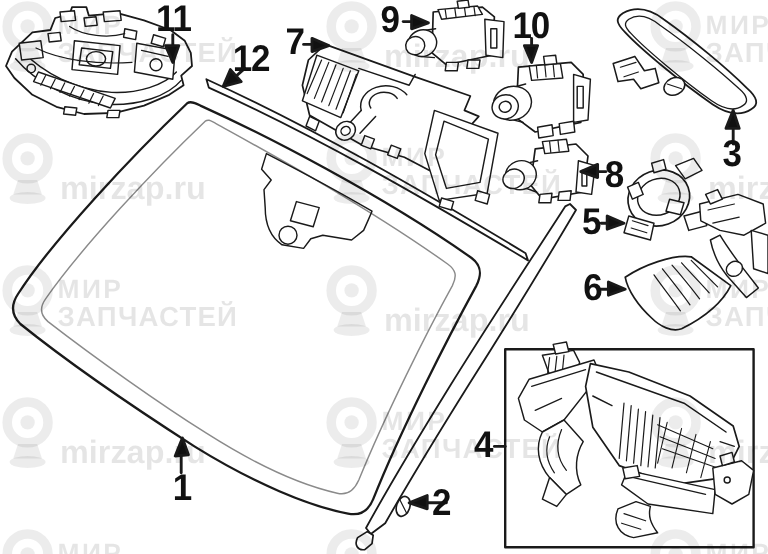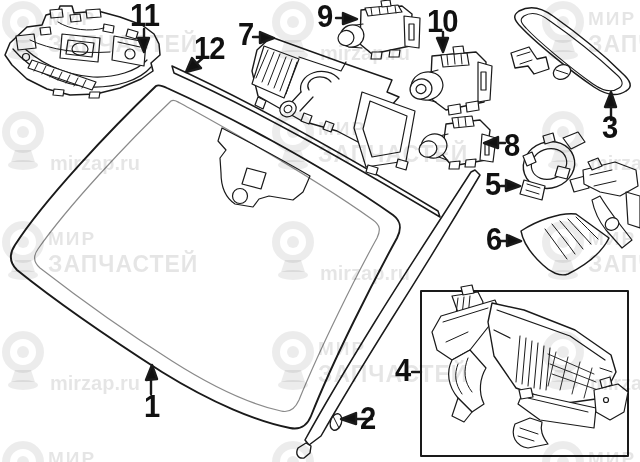--- a/index.html
+++ b/index.html
@@ -4,22 +4,22 @@
 <style>
   html,body{margin:0;padding:0;background:#fff;}
   #stage{
     position:relative;width:640px;height:462px;overflow:hidden;background:#fff;
     font-family:"Liberation Sans",sans-serif;
   }
   #art{position:absolute;left:0;top:0;z-index:1;}
   #watermark-layer{position:absolute;left:0;top:0;width:640px;height:462px;z-index:2;pointer-events:none;}
   .wm-tile{position:absolute;}
   .wm-logo{position:absolute;left:0;top:0;}
-  .wm-site{position:absolute;left:50px;top:42px;font-size:20px;font-weight:700;letter-spacing:0px;white-space:nowrap;}
-  .wm-brand1{position:absolute;left:48px;top:8px;font-size:19px;font-weight:700;letter-spacing:2px;white-space:nowrap;}
+  .wm-site{position:absolute;left:50px;top:32px;font-size:27px;font-weight:700;letter-spacing:0px;white-space:nowrap;}
+  .wm-brand1{position:absolute;left:48px;top:8px;font-size:22px;font-weight:700;letter-spacing:2px;white-space:nowrap;}
   .wm-brand2{position:absolute;left:48px;top:31px;font-size:23px;font-weight:700;letter-spacing:1px;white-space:nowrap;}
   #callout-layer{position:absolute;left:0;top:0;width:640px;height:462px;z-index:3;pointer-events:none;}
   .callout{
     position:absolute;font-weight:700;font-size:31px;line-height:1;color:#111;
     letter-spacing:-1px;transform:scaleX(.94);transform-origin:left top;white-space:nowrap;
   }
 </style>
 </head>
 <body>
 

